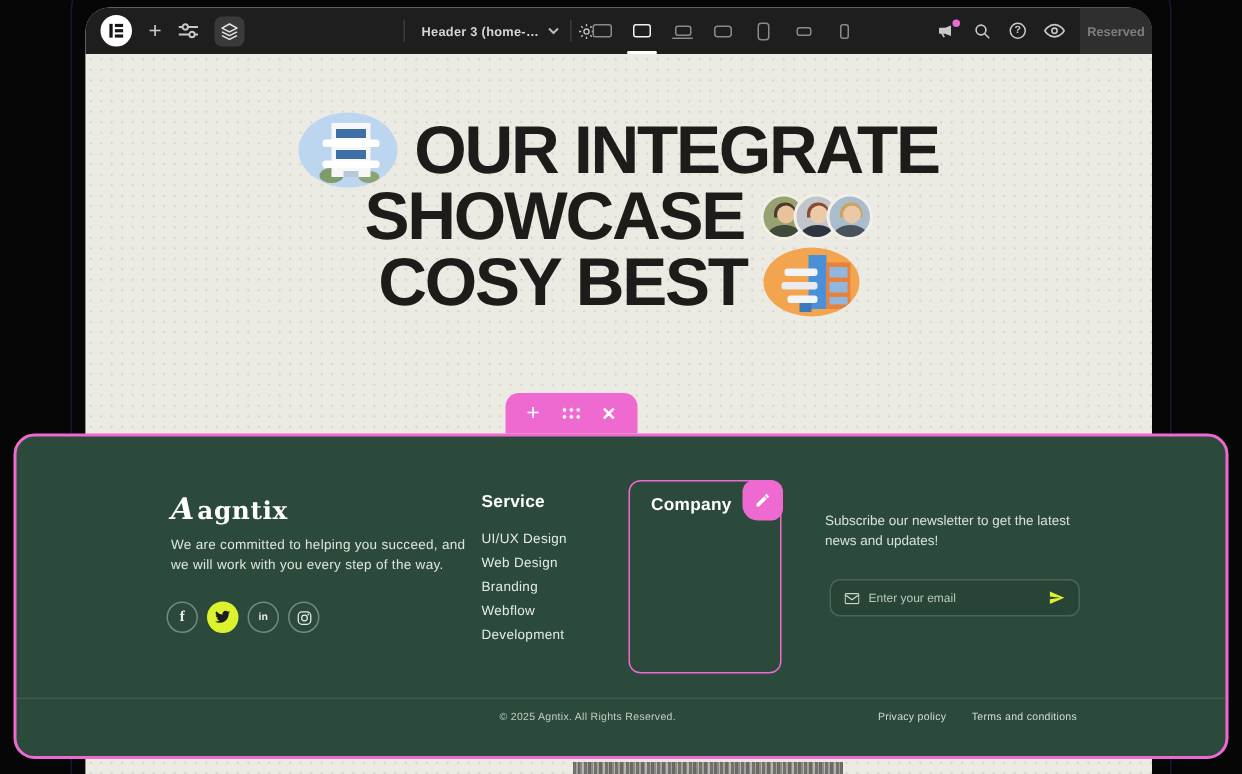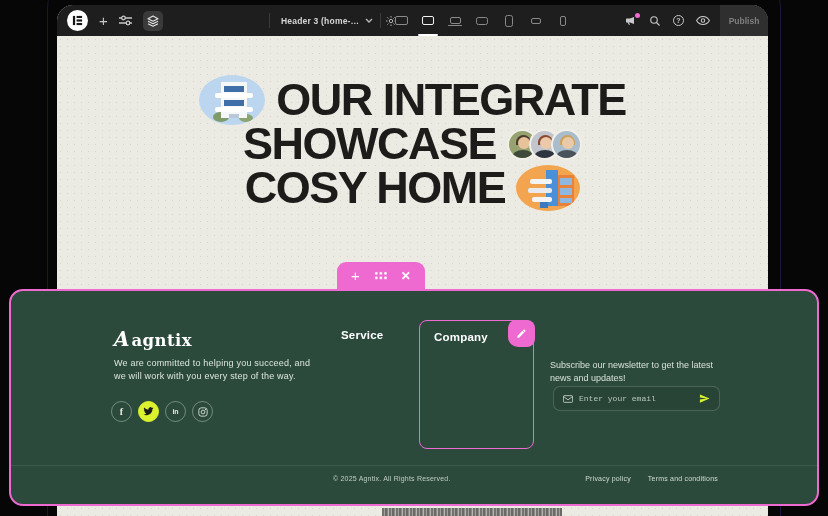--- a/index.html
+++ b/index.html
@@ -104,40 +104,40 @@
   .logo-text { font-size:16.5px; font-weight:700; letter-spacing:.4px; }
   .f-tagline { left:103px; top:66px; width:200px; font-size:9px; line-height:13px;
                color:#DDE5DE; letter-spacing:.2px; }
   .f-socials { left:100px; top:110px; display:flex; gap:6px; }
   .soc { width:21px; height:21px; border-radius:50%; border:1px solid rgba(255,255,255,.35);
          display:flex; align-items:center; justify-content:center; color:#e8eee9; }
   .soc.yellow { background:#DCF22F; border-color:#DCF22F; color:#1c1c1c; }
   .soc .fb { font-family:"Liberation Serif", serif; font-size:10px; font-weight:700; }
   .soc .inin { font-size:7px; font-weight:700; }
   .f-col-title { font-size:11.5px; font-weight:700; color:#fff; letter-spacing:.2px; }
-  .f-service { left:330px; top:38px; }
+  .f-service { left:310px; top:38px; }
   .f-list { margin-top:13px; display:flex; flex-direction:column; }
   .f-service .f-list { gap:6px; }
   .f-item { font-size:9px; color:#E3EAE4; letter-spacing:.2px; }
-  .company-box { left:408px; top:29px; width:115px; height:129px;
+  .company-box { left:408px; top:29px; width:102px; height:129px;
                  border:1.5px solid #EE6AD0; border-radius:8px; }
   .company-inner { position:absolute; left:14px; top:10px; right:8px; }
   .company-box .f-list { margin-top:15px; gap:8px; }
   .edit-btn { position:absolute; top:-1.5px; right:-1.5px; width:27px; height:27px;
               background:#EE6AD0; border:none; border-radius:8px;
               border-bottom-left-radius:10px; display:flex; align-items:center;
               justify-content:center; }
   .f-news { left:539px; top:38px; }
-  .f-news-sub { margin-top:30px; width:182px; font-size:9px; line-height:12.5px;
+  .f-news-sub { margin-top:12px; width:182px; font-size:9px; line-height:12.5px;
                 color:#D8E1DA; }
   .email-box { left:542px; top:95px; width:167px; height:25px; border-radius:7px;
                border:1px solid rgba(255,255,255,.17); background:rgba(0,0,0,.07);
                display:flex; align-items:center; padding:0 9px; gap:6px; }
   .email-input { flex:1; background:transparent; border:none; outline:none;
-                 color:#cfdad1; font-size:8px; font-family:Liberation Mono, monospace; }
+                 color:#cfdad1; font-size:8px; font-family:Liberation Sans, sans-serif; }
   .email-input::placeholder { color:#b9c6bc; }
   .f-divider { left:0; right:0; top:174px; height:1px; background:rgba(255,255,255,.09); }
   .f-copy { left:322px; top:184px; font-size:7px; color:#C1CDC4; letter-spacing:.2px; }
   .f-links { top:184px; right:99px; display:flex; gap:17px; }
   .f-link { font-size:7px; color:#D3DDD5; letter-spacing:.2px; }
 
   
   .noise { position:absolute; left:382px; top:508px; width:180px; height:8px; opacity:.55;
            background:
              repeating-linear-gradient(90deg,#111 0 2px,#666 2px 3px,#000 3px 5px,#3a3a3a 5px 6px,#888 6px 7px),
@@ -236,21 +236,21 @@
       </span>
       <span class="q-circle">?</span>
       <span class="tb-icon">
         <svg width="14" height="11" viewBox="0 0 24 16" fill="none" stroke="#c9c9c9" stroke-width="1.8">
           <path d="M1 8s4-7 11-7 11 7 11 7-4 7-11 7S1 8 1 8z"></path>
             <circle cx="12" cy="8" r="3"></circle>
         </svg>
       </span>
     </div>
 
-    <button class="publish">Publish</button>
+    <button class="publish">Reserved</button>
   </div>
 
   <div class="canvas">
     <div class="hero">
 
       <div class="h-line">
         <span class="pill-img pill-blue">
           <svg width="66" height="50" viewBox="0 0 66 50">
             <ellipse cx="22" cy="42" rx="8" ry="5" fill="#7f9a6b"></ellipse>
             <ellipse cx="47" cy="43" rx="7" ry="4" fill="#8aa573"></ellipse>
@@ -280,21 +280,21 @@
             </span>
           <span class="avatar a3">
               <span class="hair"></span>
               <span class="head"></span>
               <span class="bodyy"></span>
             </span>
         </span>
       </div>
 
       <div class="h-line">
-        <span>COSY HOME</span>
+        <span>COSY BEST</span>
         <span class="pill-img pill-orange">
           <svg width="64" height="46" viewBox="0 0 64 46">
             <rect x="30" y="5" width="12" height="36" fill="#4a90d9"></rect>
             <rect x="42" y="10" width="16" height="31" fill="#e8813a"></rect>
             <rect x="44" y="13" width="12" height="7" fill="#8fb7e0"></rect>
             <rect x="44" y="23" width="12" height="7" fill="#8fb7e0"></rect>
             <rect x="44" y="33" width="12" height="5" fill="#8fb7e0"></rect>
             <rect x="14" y="14" width="22" height="5" rx="2" fill="#f2f4f6"></rect>
             <rect x="12" y="23" width="24" height="5" rx="2" fill="#e8eaee"></rect>
             <rect x="16" y="32" width="20" height="5" rx="2" fill="#f2f4f6"></rect>
@@ -338,20 +338,27 @@
       <svg width="10" height="10" viewBox="0 0 24 24" fill="none" stroke="#e8eee9" stroke-width="2">
         <rect x="2" y="2" width="20" height="20" rx="6"></rect>
           <circle cx="12" cy="12" r="4.5"></circle>
           <circle cx="17.8" cy="6.2" r="1.4" fill="#e8eee9" stroke="none"></circle>
       </svg>
     </span>
   </div>
 
   <div class="f-abs f-service">
     <div class="f-col-title">Service</div>
+    <div class="f-list">
+      <span class="f-item">UI/UX Design</span>
+      <span class="f-item">Web Design</span>
+      <span class="f-item">Branding</span>
+      <span class="f-item">Webflow</span>
+      <span class="f-item">Development</span>
+    </div>
   </div>
 
   <div class="f-abs company-box">
     <button class="edit-btn">
       <svg width="11" height="11" viewBox="0 0 24 24" fill="#fff">
         <path d="M3 17.2V21h3.8L17.8 10 14 6.2 3 17.2zM20.7 7.1c.4-.4.4-1 0-1.4l-2.4-2.4c-.4-.4-1-.4-1.4 0L15 5.2 18.8 9l1.9-1.9z"></path>
       </svg>
     </button>
     <div class="company-inner">
       <div class="f-col-title">Company</div>

